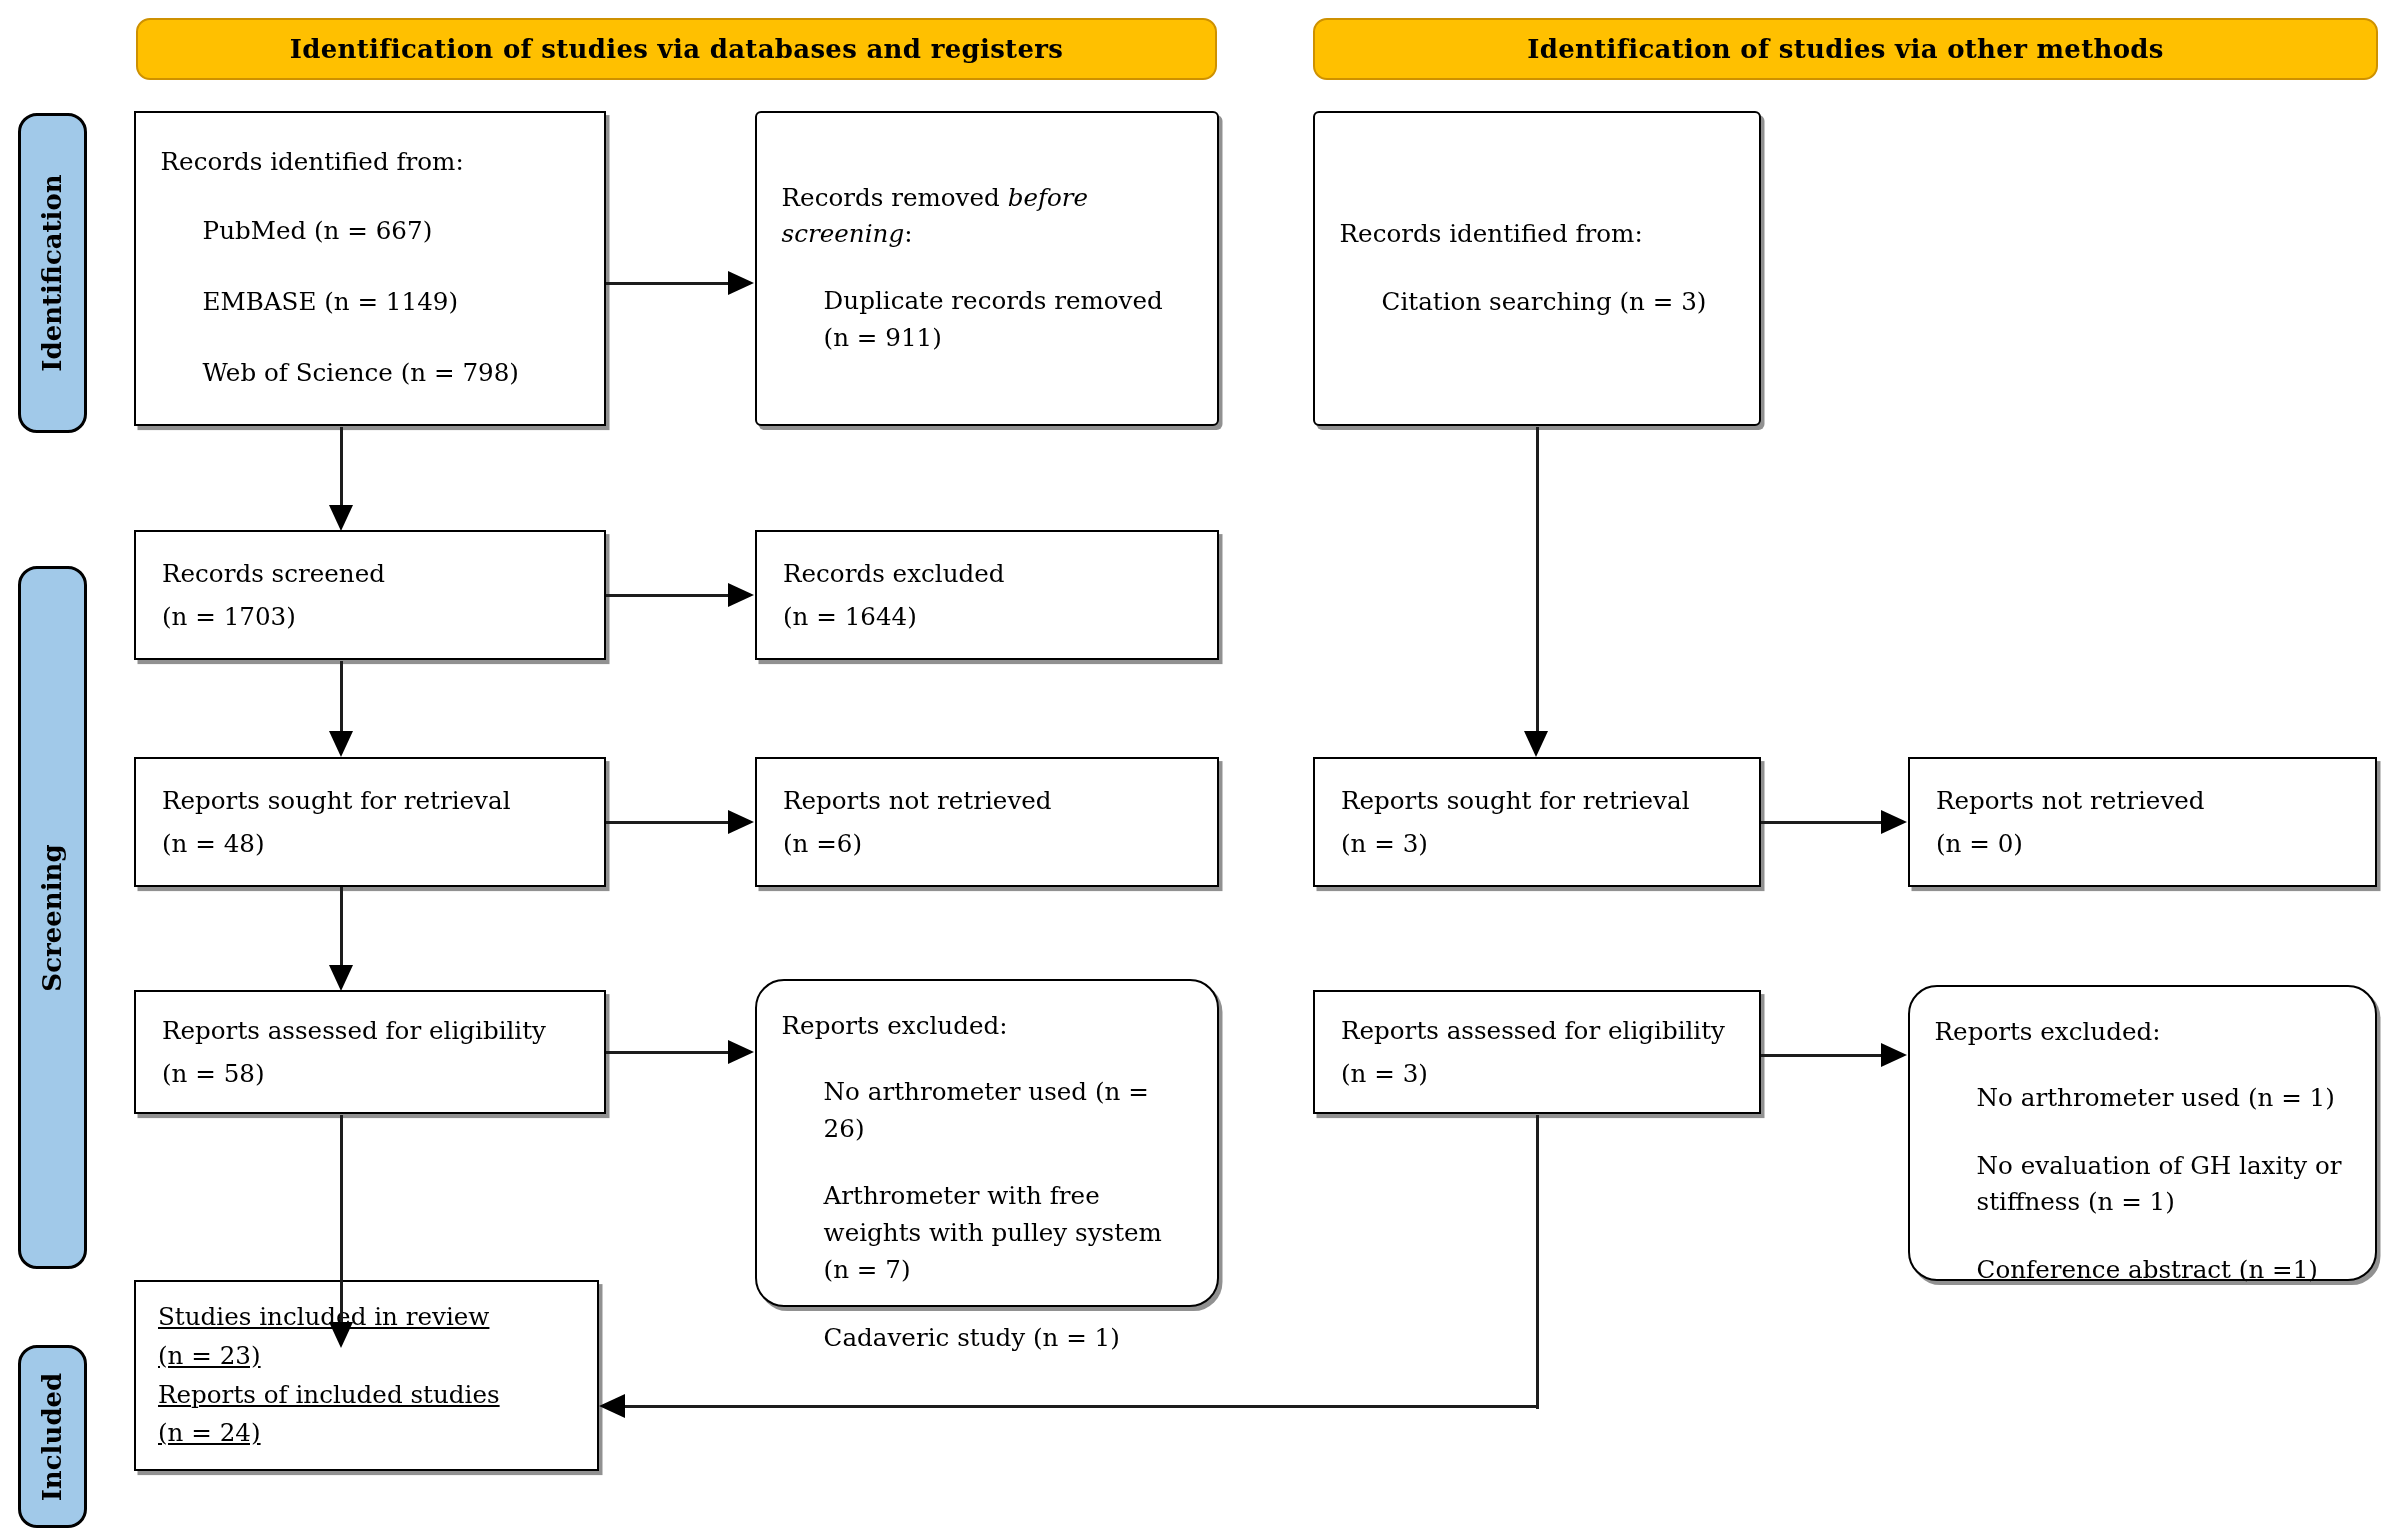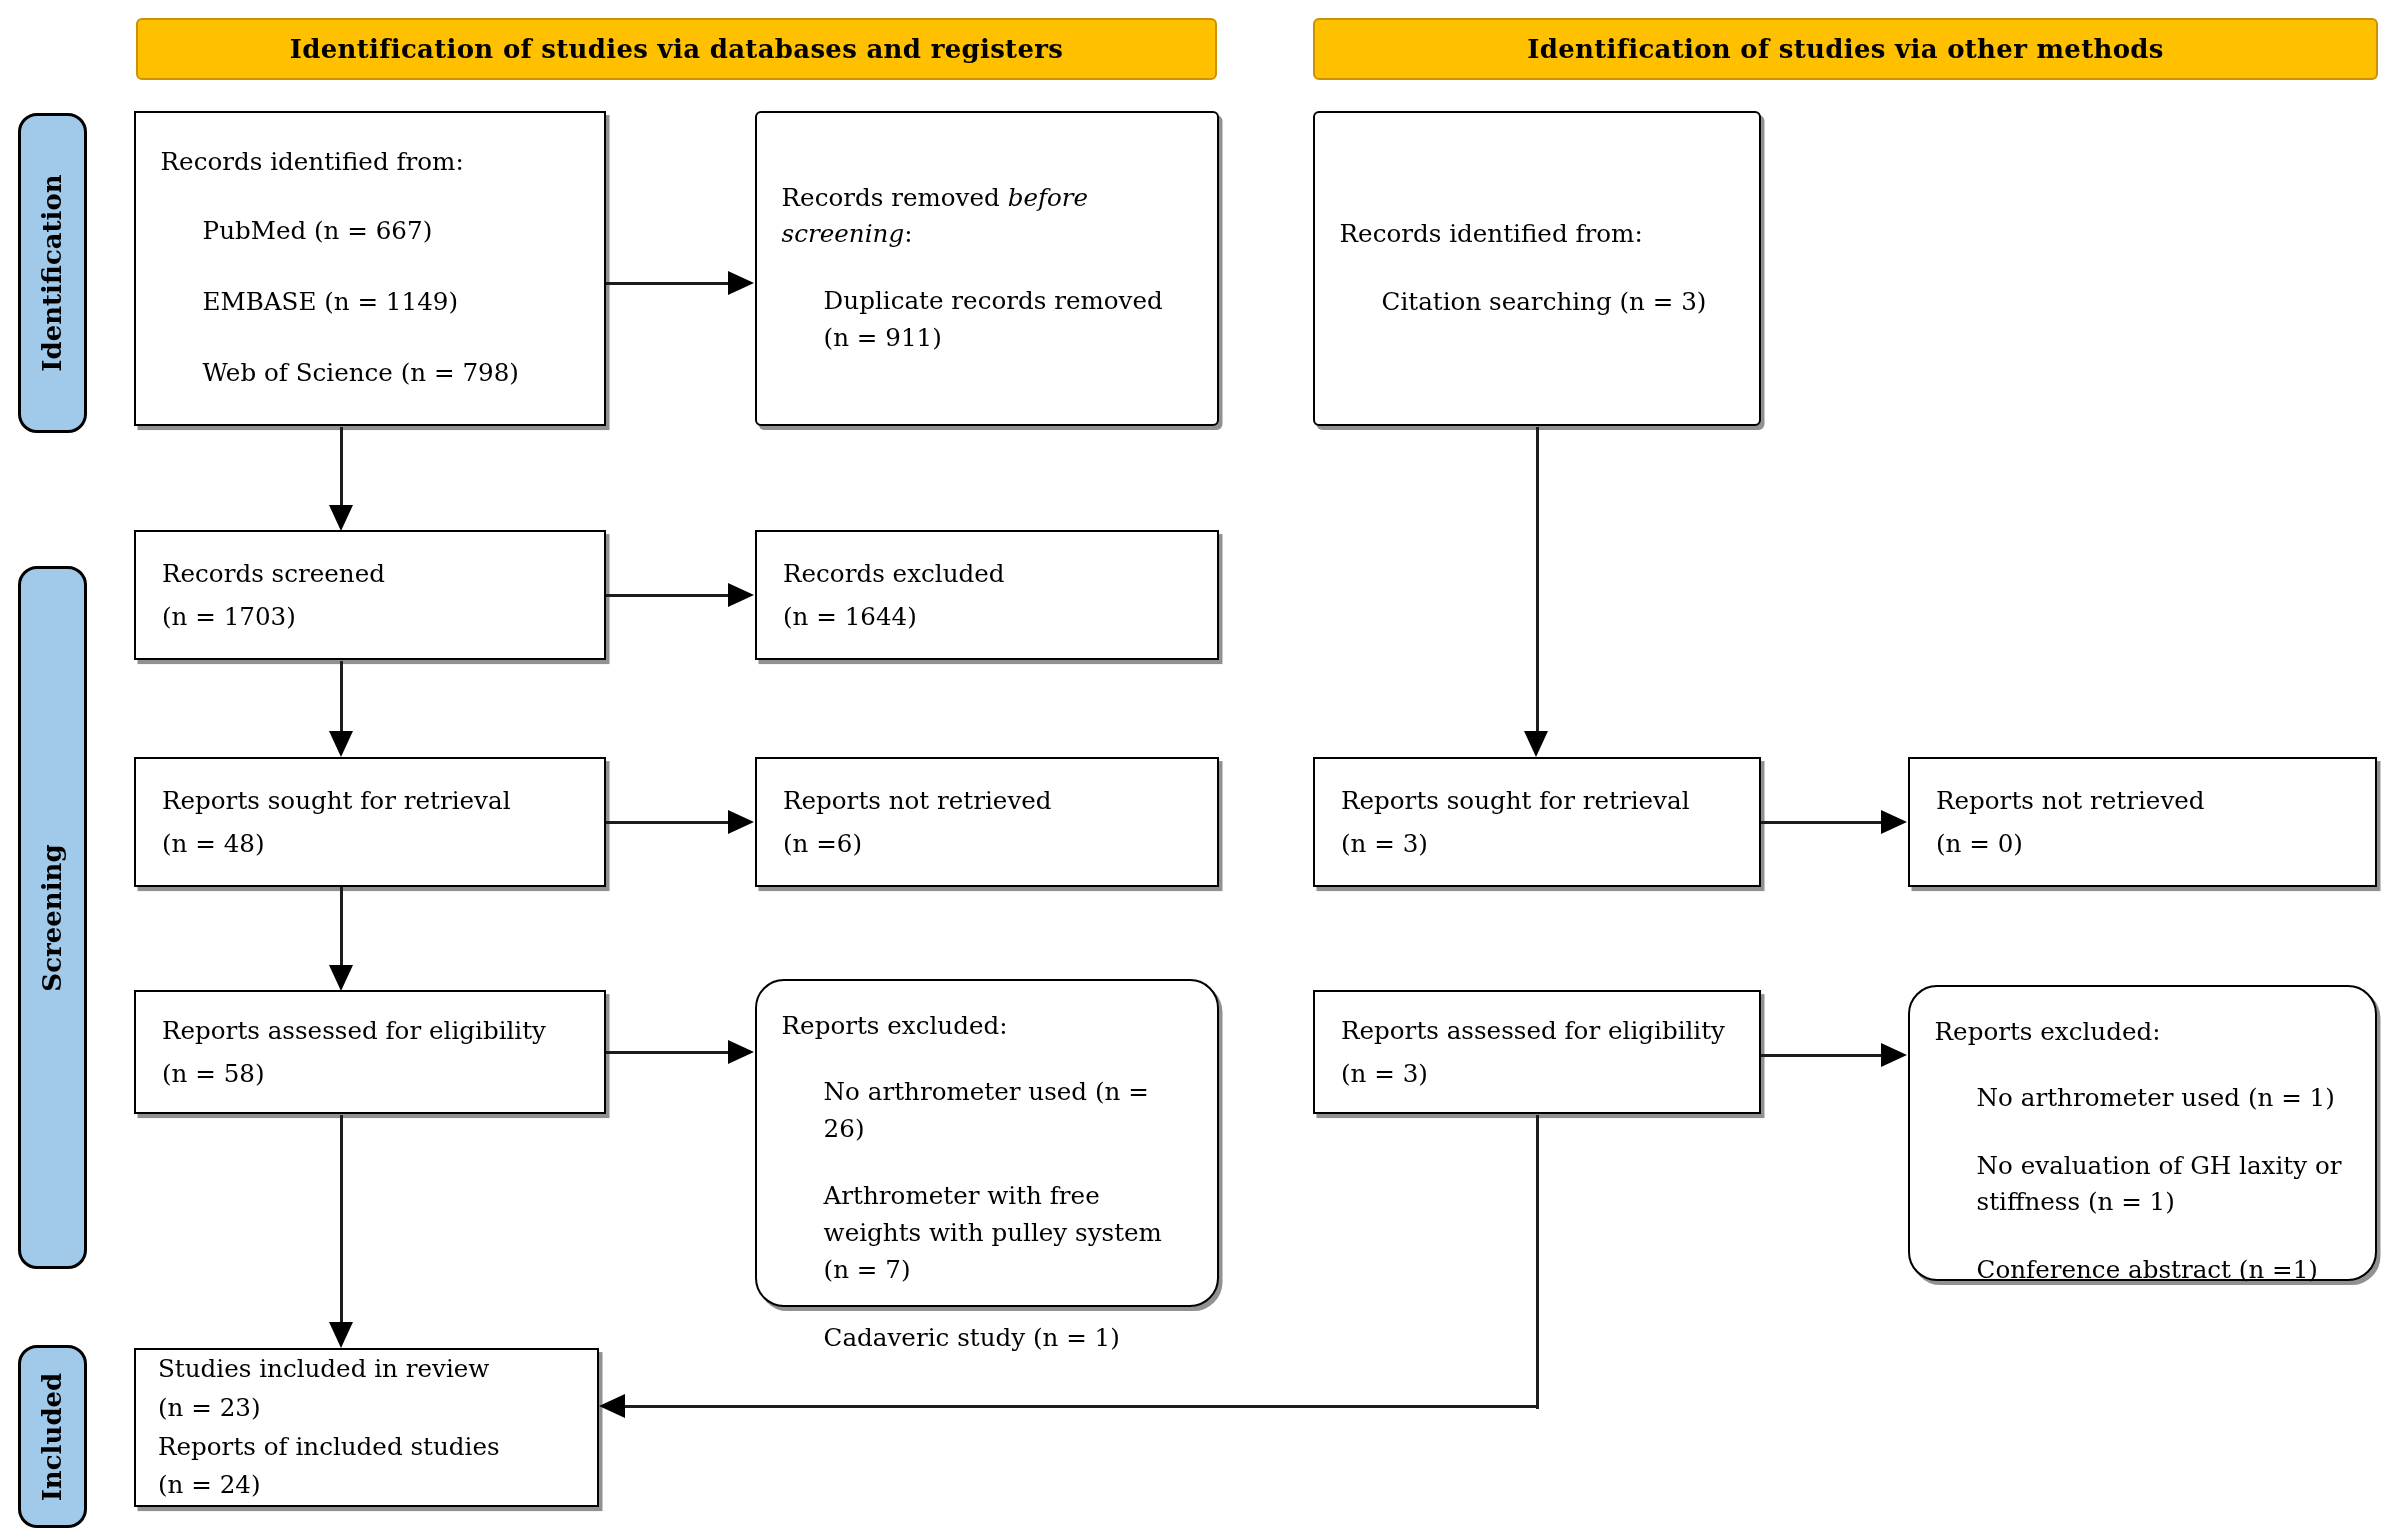--- a/index.html
+++ b/index.html
@@ -4,21 +4,21 @@
 <style>
   html,body { margin:0; padding:0; background:#ffffff; }
   #diagram {
     position:relative; width:2389px; height:1533px; background:#ffffff;
     font-family:"DejaVu Serif","Liberation Serif",serif; color:#000;
   }
 
   
   .banner {
     position:absolute; top:17.6px; height:62px; box-sizing:border-box;
-    background:#FFC000; border:2.9px solid #CE9100; border-radius:6px;
+    background:#FFC000; border:2.9px solid #CE9100; border-radius:14px;
     display:flex; align-items:center; justify-content:center;
     font-weight:bold; font-size:26px; letter-spacing:0.3px;
   }
   #banner-db   { left:136px;  width:1081px; }
   #banner-other{ left:1313px; width:1065px; }
 
   
   .stage {
     position:absolute; left:17.6px; width:69px; box-sizing:border-box;
     background:#A1C9E9; border:3.5px solid #000; border-radius:19px;
@@ -62,21 +62,21 @@
   #box-sought-l    { left:134px;  top:757px; width:472px; height:130px; }
   #box-notretr-l   { left:755px; top:757px; width:464px; height:130px; }
   #box-sought-r    { left:1313px; top:757px; width:448px; height:130px; }
   #box-notretr-r   { left:1908px; top:757px; width:469px; height:130px; }
   
   #box-assessed-l  { left:134px;  top:990px; width:472px; height:124px; }
   #box-rep-excl-l  { left:755px; top:979px; width:464px; height:328px; }
   #box-assessed-r  { left:1313px; top:990px; width:448px; height:124px; }
   #box-rep-excl-r  { left:1908px; top:985px; width:469px; height:296px; }
   
-  #box-included    { left:134px;  top:1348px; width:465px; height:159px; }
+  #box-included    { left:134px;  top:1280px; width:465px; height:191px;text-decoration:underline; }
 
   .i { font-style:italic; }
 
   
   .vline, .hline { position:absolute; background:#1c1c1c; }
   .vline { width:2.9px; }
   .hline { height:2.9px; }
   .head { position:absolute; width:0; height:0; }
   .head-down  { border-left:12.3px solid transparent; border-right:12.3px solid transparent; border-top:26px solid #000; }
   .head-right { border-top:12.3px solid transparent; border-bottom:12.3px solid transparent; border-left:26px solid #000; }

